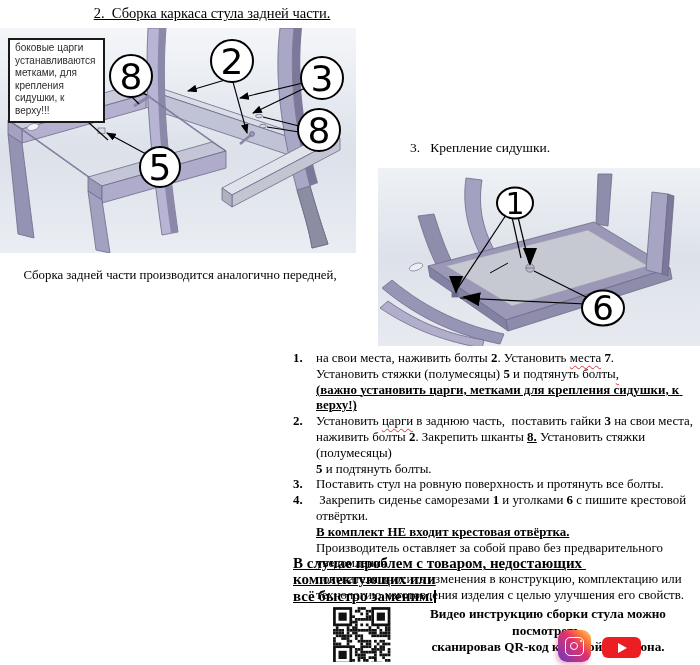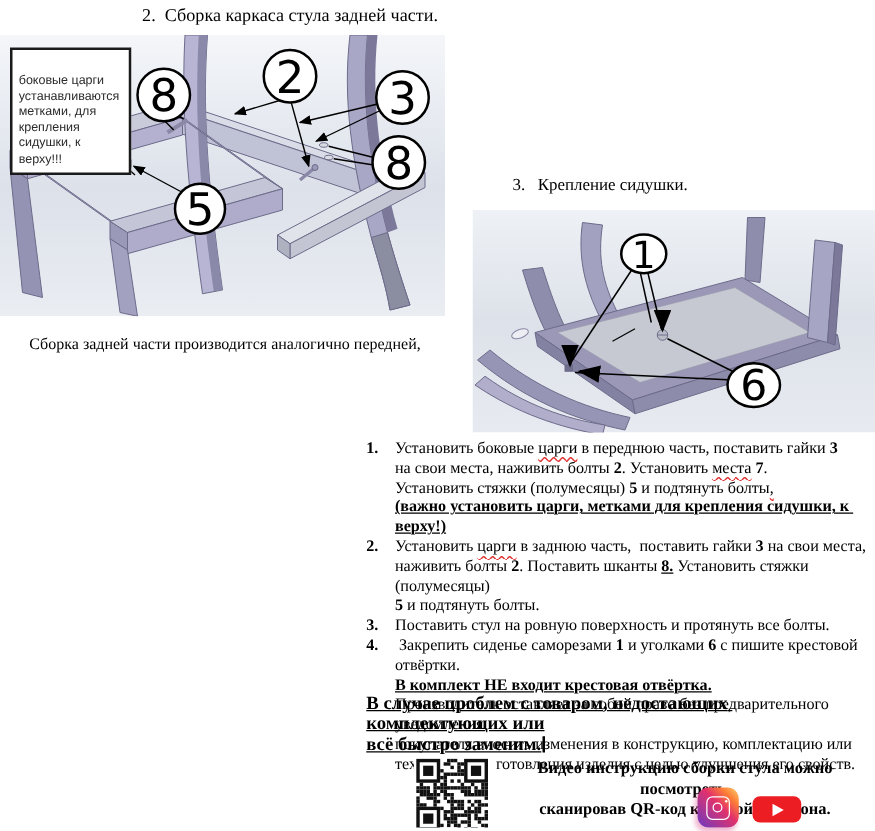--- a/index.html
+++ b/index.html
@@ -6,24 +6,24 @@
   .page{position:relative;width:700px;height:665px;background:#ffffff;overflow:hidden;
         font-family:"Liberation Serif",serif;color:#000;}
   .abs{position:absolute;}
   .b{font-weight:bold;}
   .u{text-decoration:underline;text-decoration-thickness:1.2px;}
   .w{text-decoration-line:underline;text-decoration-style:wavy;text-decoration-color:#e03131;
      text-decoration-thickness:1px;text-underline-offset:2.5px;}
   .caret{display:inline-block;width:1.5px;height:13px;background:#000;margin-left:1px;vertical-align:-2px;}
   .rl{white-space:pre-wrap;}
 
-  #section2-title{left:32px;top:5px;width:400px;text-align:center;font-size:14.5px;white-space:pre-wrap;}
+  #section2-title{left:12px;top:5px;width:400px;text-align:center;font-size:14.5px;white-space:pre-wrap;text-decoration:underline;}
   #section3-title{left:410px;top:140px;width:260px;font-size:13.5px;white-space:pre-wrap;}
 
-  #callout-box{left:8px;top:38px;width:84px;padding:19px 4px 4px 5px;background:#fff;
+  #callout-box{left:8px;top:38px;width:84px;padding:2px 4px 4px 5px;background:#fff;
     border:2px solid #1a1a1a;font-family:"Liberation Sans",sans-serif;font-size:10px;
     line-height:12.5px;z-index:3;color:#2b2b2b;}
 
   #diagram1{left:0;top:28px;}
   #diagram2{left:378px;top:168px;}
   .diag{display:block;}
 
   #note-below{left:0;top:268px;width:360px;text-align:center;font-size:12.8px;line-height:15.6px;}
 
   #instructions{left:293px;top:351px;width:406px;font-size:12.9px;line-height:15.8px;}
@@ -196,31 +196,30 @@
       <text x="137" y="46" font-size="30">1</text>
       <ellipse cx="225" cy="140" rx="21" ry="17.5" fill="#fff" stroke="#000" stroke-width="2"></ellipse>
       <text x="225" y="152" font-size="34">6</text>
     </g>
   </svg>
 
   <div id="instructions" class="abs">
       <div class="li">
         <span class="num">1.</span>
         <div class="body">
-          <div class="rl"><span>Установить боковые </span><span class="w">царги</span><span> в переднюю часть, поставить гайки </span><span class="b">3</span></div>
           <div class="rl"><span>на свои места, наживить болты </span><span class="b">2</span><span>. Установить </span><span class="w">места</span><span> </span><span class="b">7</span><span>.</span></div>
           <div class="rl"><span>Установить стяжки (полумесяцы) </span><span class="b">5</span><span> и подтянуть болты</span><span class="w">,</span></div>
           <div class="rl"><span class="b u">(важно установить царги, метками для крепления сидушки, к верху!)</span></div>
         </div>
       </div>
       <div class="li">
         <span class="num">2.</span>
         <div class="body">
           <div class="rl"><span>Установить </span><span class="w">царги</span><span> в заднюю часть,  поставить гайки </span><span class="b">3</span><span> на свои места,</span></div>
-          <div class="rl"><span>наживить болты </span><span class="b">2</span><span>. Поставить шканты </span><span class="b u">8.</span><span> Установить стяжки (полумесяцы)</span></div>
+          <div class="rl"><span>наживить болты </span><span class="b">2</span><span>. Закрепить шканты </span><span class="b u">8.</span><span> Установить стяжки (полумесяцы)</span></div>
           <div class="rl"><span class="b">5</span><span> и подтянуть болты.</span></div>
         </div>
       </div>
       <div class="li">
         <span class="num">3.</span>
         <div class="body">
           <div class="rl"><span>Поставить стул на ровную поверхность и протянуть все болты.</span></div>
         </div>
       </div>
       <div class="li">

